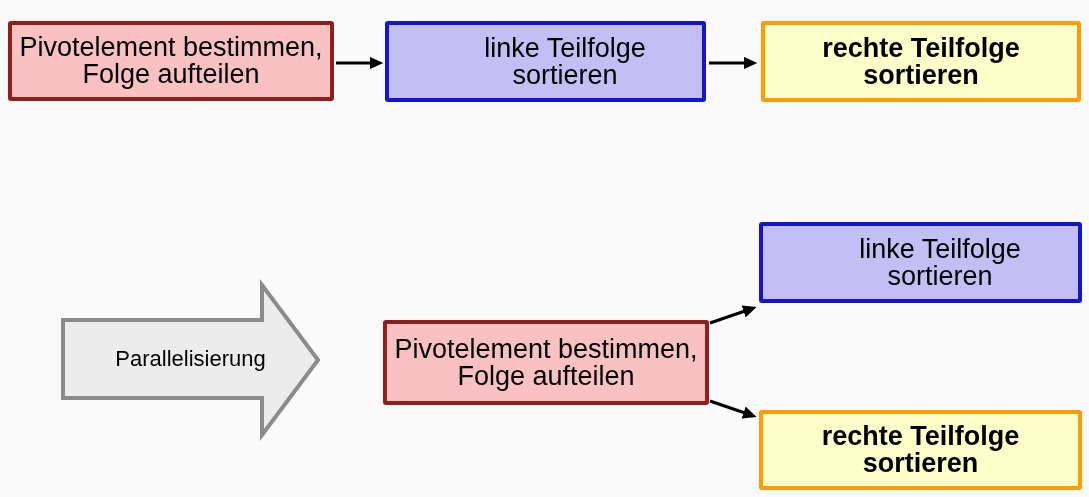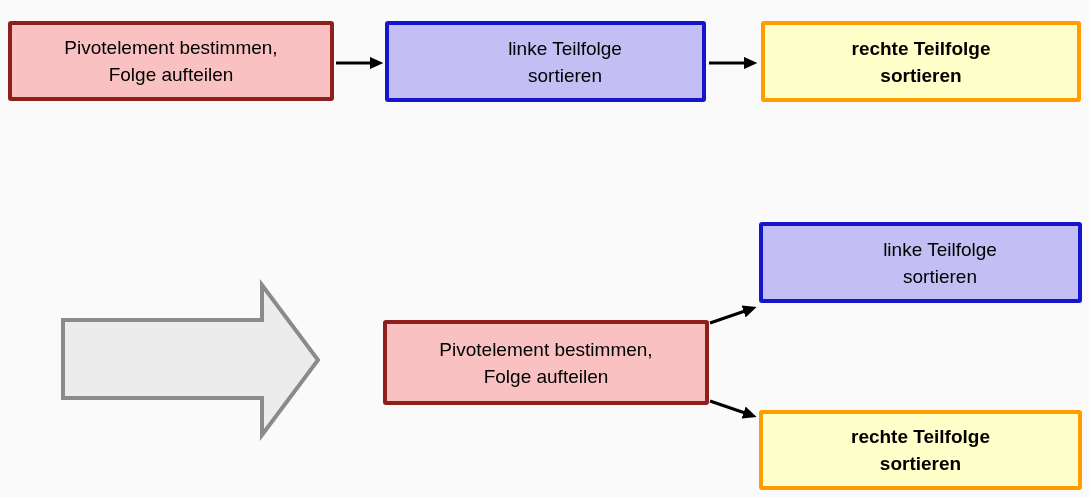--- a/index.html
+++ b/index.html
@@ -25,21 +25,21 @@
   .node {
     position: absolute;
     box-sizing: border-box;
     border: 4px solid;
     border-radius: 3px;
     display: flex;
     flex-direction: column;
     align-items: center;
     justify-content: center;
     text-align: center;
-    font-size: 19px;
+    font-size: 27px;
     line-height: 27px;
     color: #000;
   }
   .node-pivot {
     background: var(--pivot_fill, #f9c1c1);
     border-color: var(--pivot_border, #8e1f1a);
   }
   .node-left {
     background: var(--left_fill, #c3bef3);
     border-color: var(--left_border, #1515cc);
@@ -92,20 +92,21 @@
   <div class="node node-left" style="left:385px; top:21px; width:321px; height:81px;">
     <span>linke Teilfolge</span>
     <span>sortieren</span>
   </div>
 
   <div class="node node-right" style="left:761px; top:21px; width:320px; height:81px;">
     <span>rechte Teilfolge</span>
     <span>sortieren</span>
   </div>
 
+  <div class="big-arrow-label">Parallelisierung</div>
 
   <div class="node node-pivot" style="left:383px; top:320px; width:326px; height:85px;">
     <span>Pivotelement bestimmen,</span>
     <span>Folge aufteilen</span>
   </div>
 
   <div class="node node-left" style="left:759px; top:222px; width:323px; height:81px;">
     <span>linke Teilfolge</span>
     <span>sortieren</span>
   </div>

